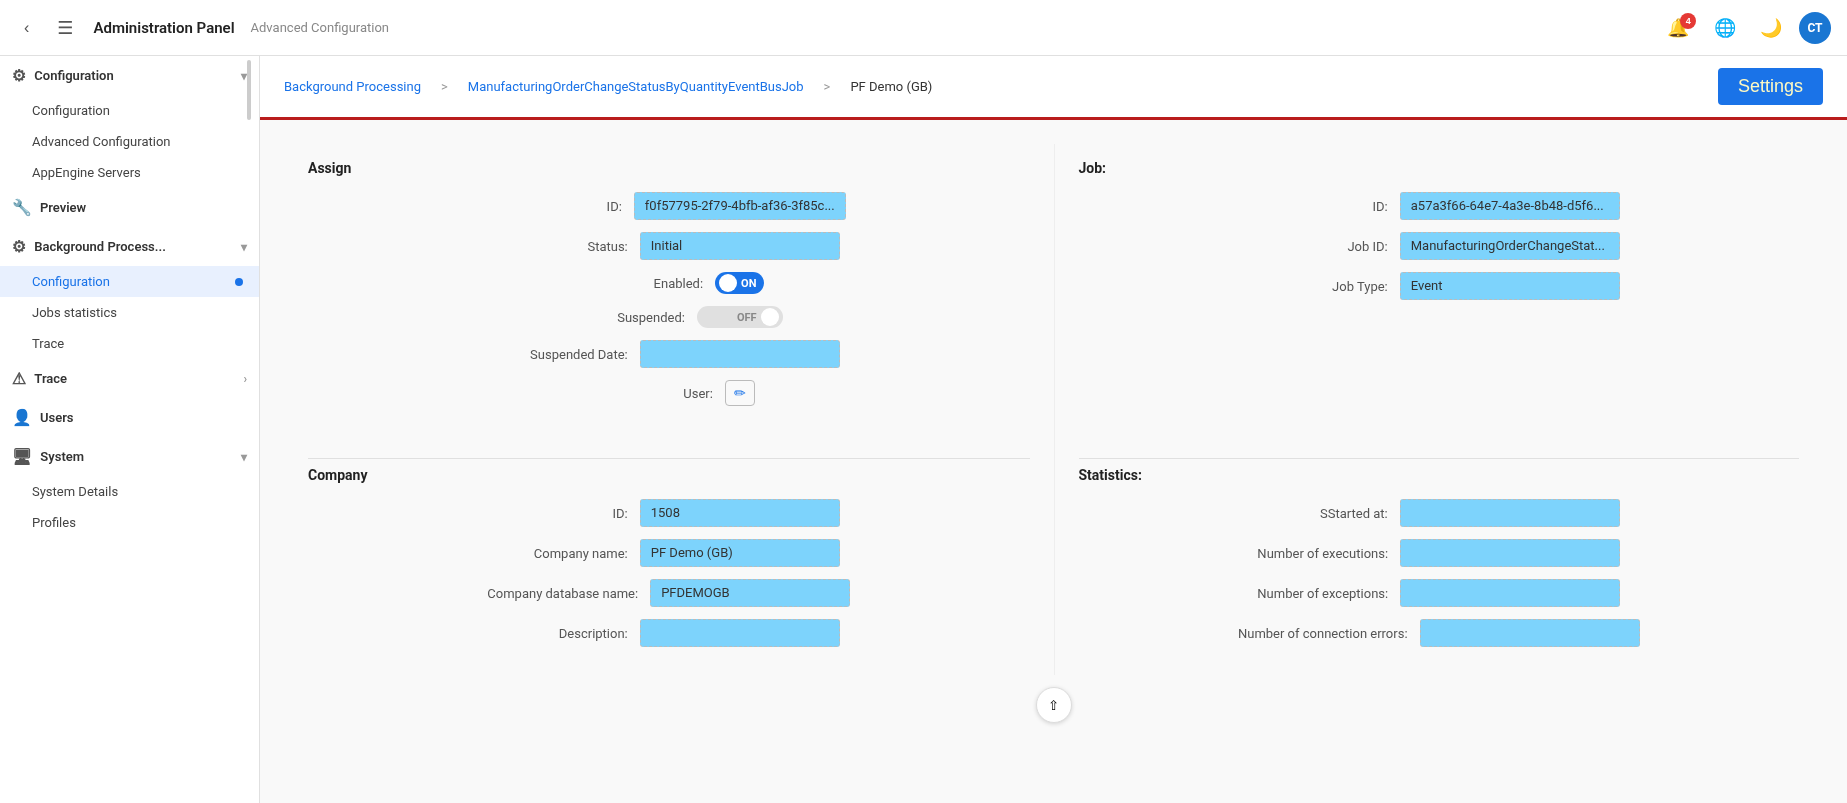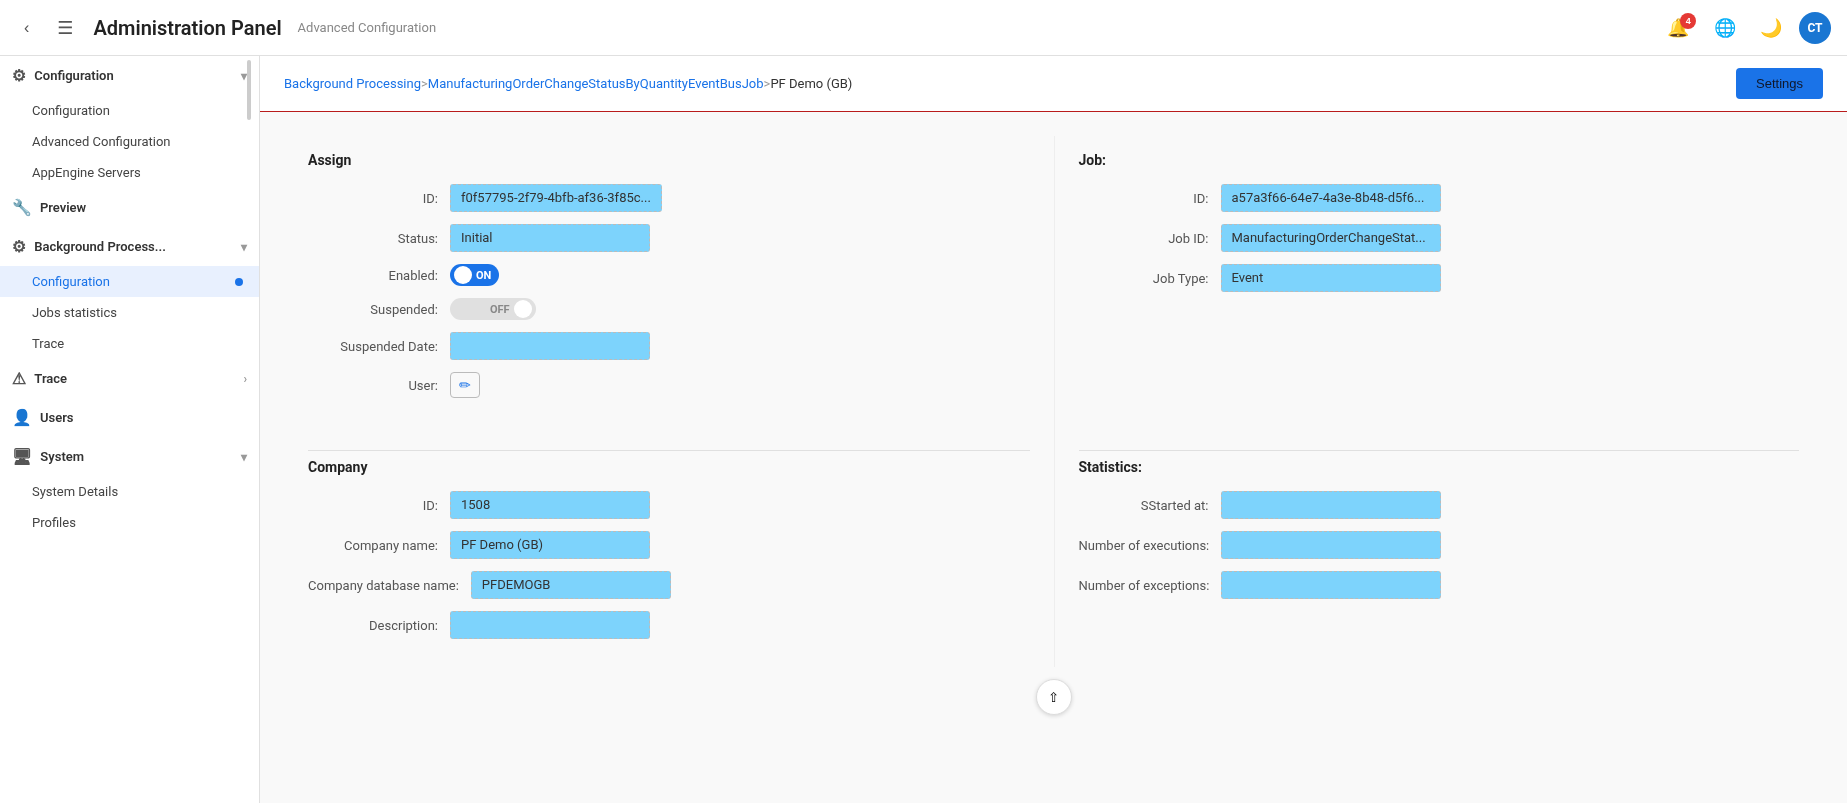--- a/index.html
+++ b/index.html
@@ -5,21 +5,21 @@
     * { box-sizing: border-box; margin: 0; padding: 0; }
     body { font-family: -apple-system, BlinkMacSystemFont, 'Segoe UI', Roboto, sans-serif; font-size: 13px; background: #f5f5f5; color: #333; height: 803px; overflow: hidden; }
 
     
     .header {
       display: flex; align-items: center; background: #fff; border-bottom: 1px solid #e0e0e0;
       height: 56px; padding: 0 16px; gap: 12px; position: fixed; top: 0; left: 0; right: 0; z-index: 100;
     }
     .header-back { background: none; border: none; cursor: pointer; font-size: 16px; color: #555; padding: 4px 8px; }
     .header-menu { background: none; border: none; cursor: pointer; font-size: 18px; color: #555; padding: 4px 8px; }
-    .header-title { font-size: 20px; font-weight: 600; color: #222; }
+    .header-title { font-size: 15px; font-weight: 600; color: #222; }
     .header-subtitle { font-size: 13px; color: #888; margin-left: 4px; }
     .header-spacer { flex: 1; }
     .header-icons { display: flex; align-items: center; gap: 8px; }
     .header-icon-btn { background: none; border: none; cursor: pointer; font-size: 18px; color: #555; padding: 4px 8px; position: relative; }
     .badge { position: absolute; top: 0; right: 2px; background: #e53935; color: #fff; border-radius: 50%; font-size: 9px; width: 16px; height: 16px; display: flex; align-items: center; justify-content: center; font-weight: 700; }
     .avatar { width: 32px; height: 32px; border-radius: 50%; background: #1976d2; color: #fff; display: flex; align-items: center; justify-content: center; font-size: 12px; font-weight: 700; cursor: pointer; }
 
     
     .layout { display: flex; height: 803px; padding-top: 56px; }
 
@@ -33,38 +33,38 @@
     .sidebar-item-arrow { font-size: 12px; color: #999; margin-left: auto; }
     .sidebar-dot { width: 8px; height: 8px; border-radius: 50%; background: #1a73e8; margin-left: auto; }
     .sidebar-group-header { display: flex; align-items: center; padding: 10px 12px; cursor: pointer; font-size: 13px; font-weight: 600; color: #333; gap: 8px; }
     .sidebar-group-header .sidebar-item-icon { color: #555; }
     .sidebar-child { padding-left: 32px; }
 
     
     .main { flex: 1; overflow-y: auto; background: #f9f9f9; }
 
     
-    .breadcrumb-bar { display: flex; align-items: center; padding: 12px 24px; background: #fff; border-bottom: 1px solid #b91c1c; gap: 0; }
+    .breadcrumb-bar { display: flex; align-items: center; padding: 12px 24px; background: #fff; border-bottom: 3px solid #b91c1c; gap: 20px; }
     .breadcrumb-link { color: #1a73e8; cursor: pointer; font-size: 13px; text-decoration: none; }
     .breadcrumb-sep { color: #999; font-size: 13px; }
     .breadcrumb-current { color: #333; font-size: 13px; }
     .breadcrumb-spacer { flex: 1; }
-    .settings-btn { background: #1a73e8; color: #0f172a; border: none; padding: 8px 20px; border-radius: 4px; cursor: pointer; font-size: 13px; font-weight: 500; }
+    .settings-btn { background: #1a73e8; color: #fef9c3; border: none; padding: 8px 20px; border-radius: 4px; cursor: pointer; font-size: 18px; font-weight: 500; }
 
     
     .content { padding: 24px; }
 
     
     .panels { display: grid; grid-template-columns: 1fr 1fr; gap: 0; }
 
     .panel { padding: 16px 24px; }
     .panel-title { font-size: 14px; font-weight: 700; color: #222; margin-bottom: 16px; }
 
     
-    .form-row { display: flex; align-items: center; margin-bottom: 12px; justify-content: flex-start; }
+    .form-row { display: flex; align-items: center; margin-bottom: 12px; justify-content: center; }
     .form-label { text-align: right; color: #555; font-size: 13px; min-width: 130px; margin-right: 12px; flex-shrink: 0; }
     .form-value { background: #7dd3fc; border: 1px dashed #bbb; border-radius: 3px; padding: 5px 10px; font-size: 13px; color: #333; min-width: 200px; min-height: 28px; }
     .form-value.wide { min-width: 220px; }
 
     
     .toggle { display: inline-flex; align-items: center; background: #1a73e8; border-radius: 12px; padding: 2px 4px; cursor: pointer; }
     .toggle.off { background: #e0e0e0; }
     .toggle-knob { width: 18px; height: 18px; border-radius: 50%; background: #fff; }
     .toggle-label { font-size: 11px; font-weight: 700; color: #fff; padding: 0 4px; }
     .toggle.off .toggle-label { color: #888; margin-left: 32px; }
@@ -272,20 +272,24 @@
             <div class="form-value wide"></div>
           </div>
           <div class="form-row">
             <span class="form-label stat-label">Number of executions:</span>
             <div class="form-value wide"></div>
           </div>
           <div class="form-row">
             <span class="form-label stat-label">Number of exceptions:</span>
             <div class="form-value wide"></div>
           </div>
+          <div class="form-row">
+            <span class="form-label stat-label">Number of connection errors:</span>
+            <div class="form-value wide"></div>
+          </div>
         </div>
 
       </div>
 
       <div class="scroll-up-btn">
         <button class="scroll-up-circle">⇧</button>
       </div>
 
     </div>
   </div>

